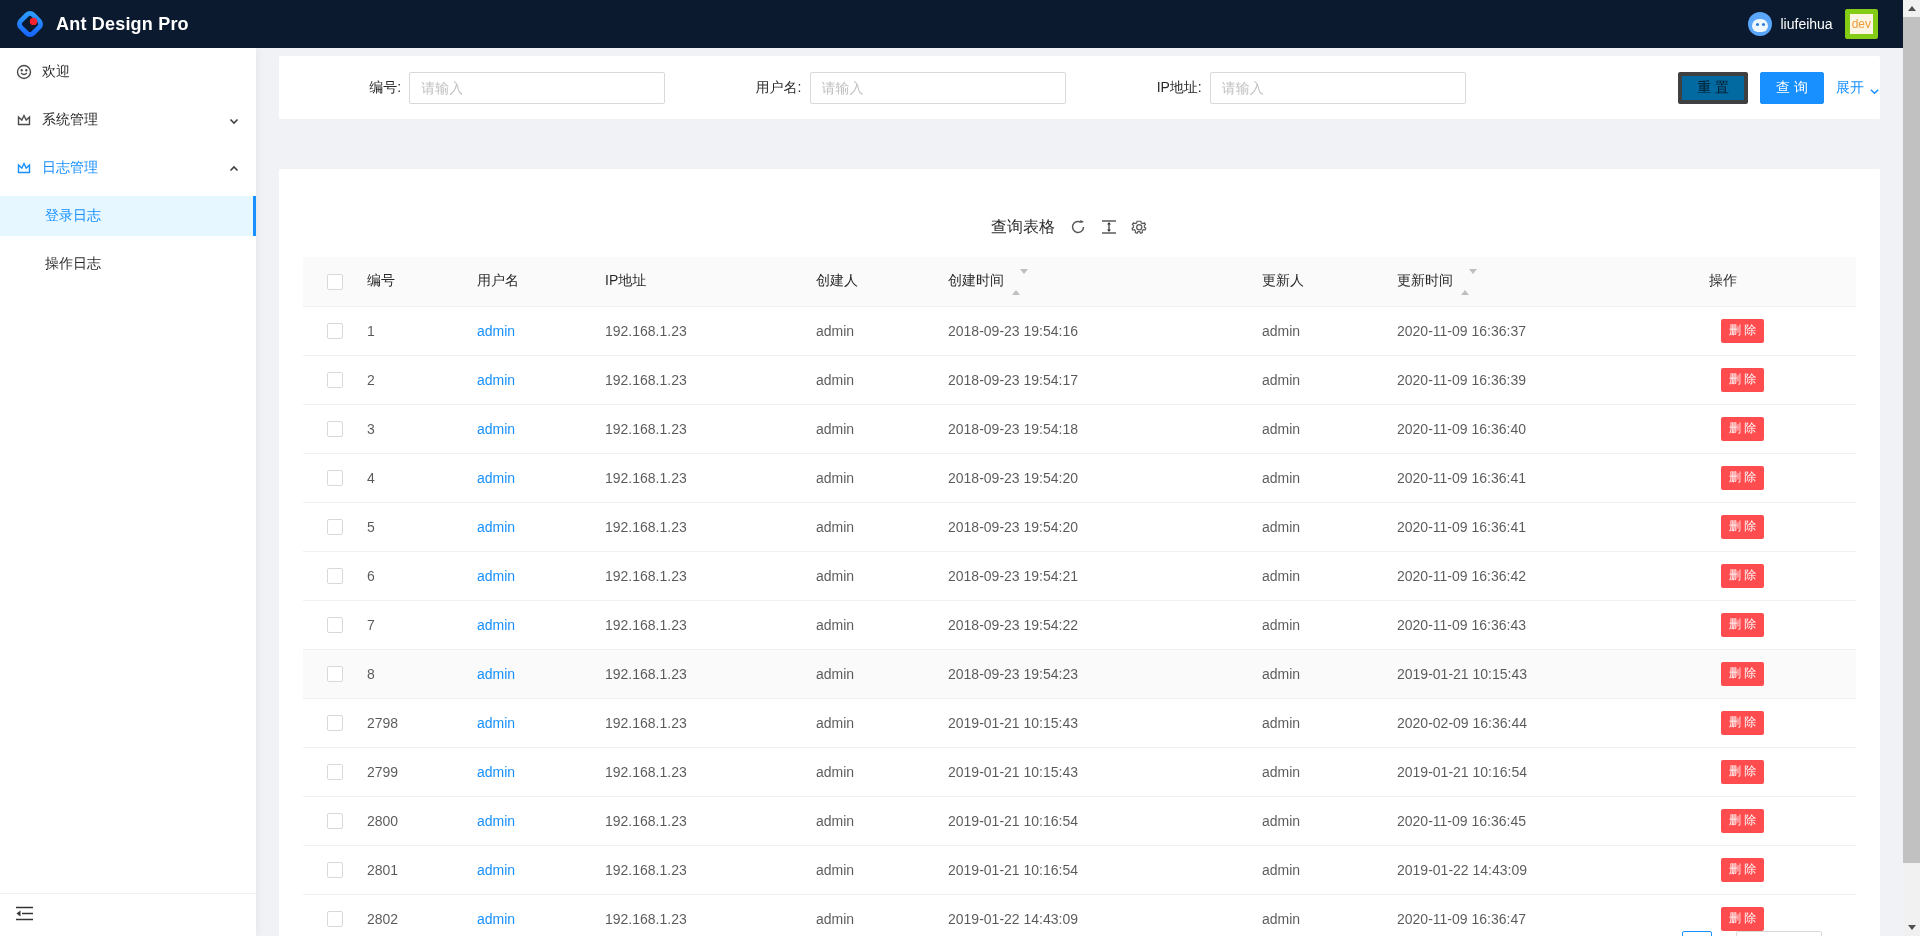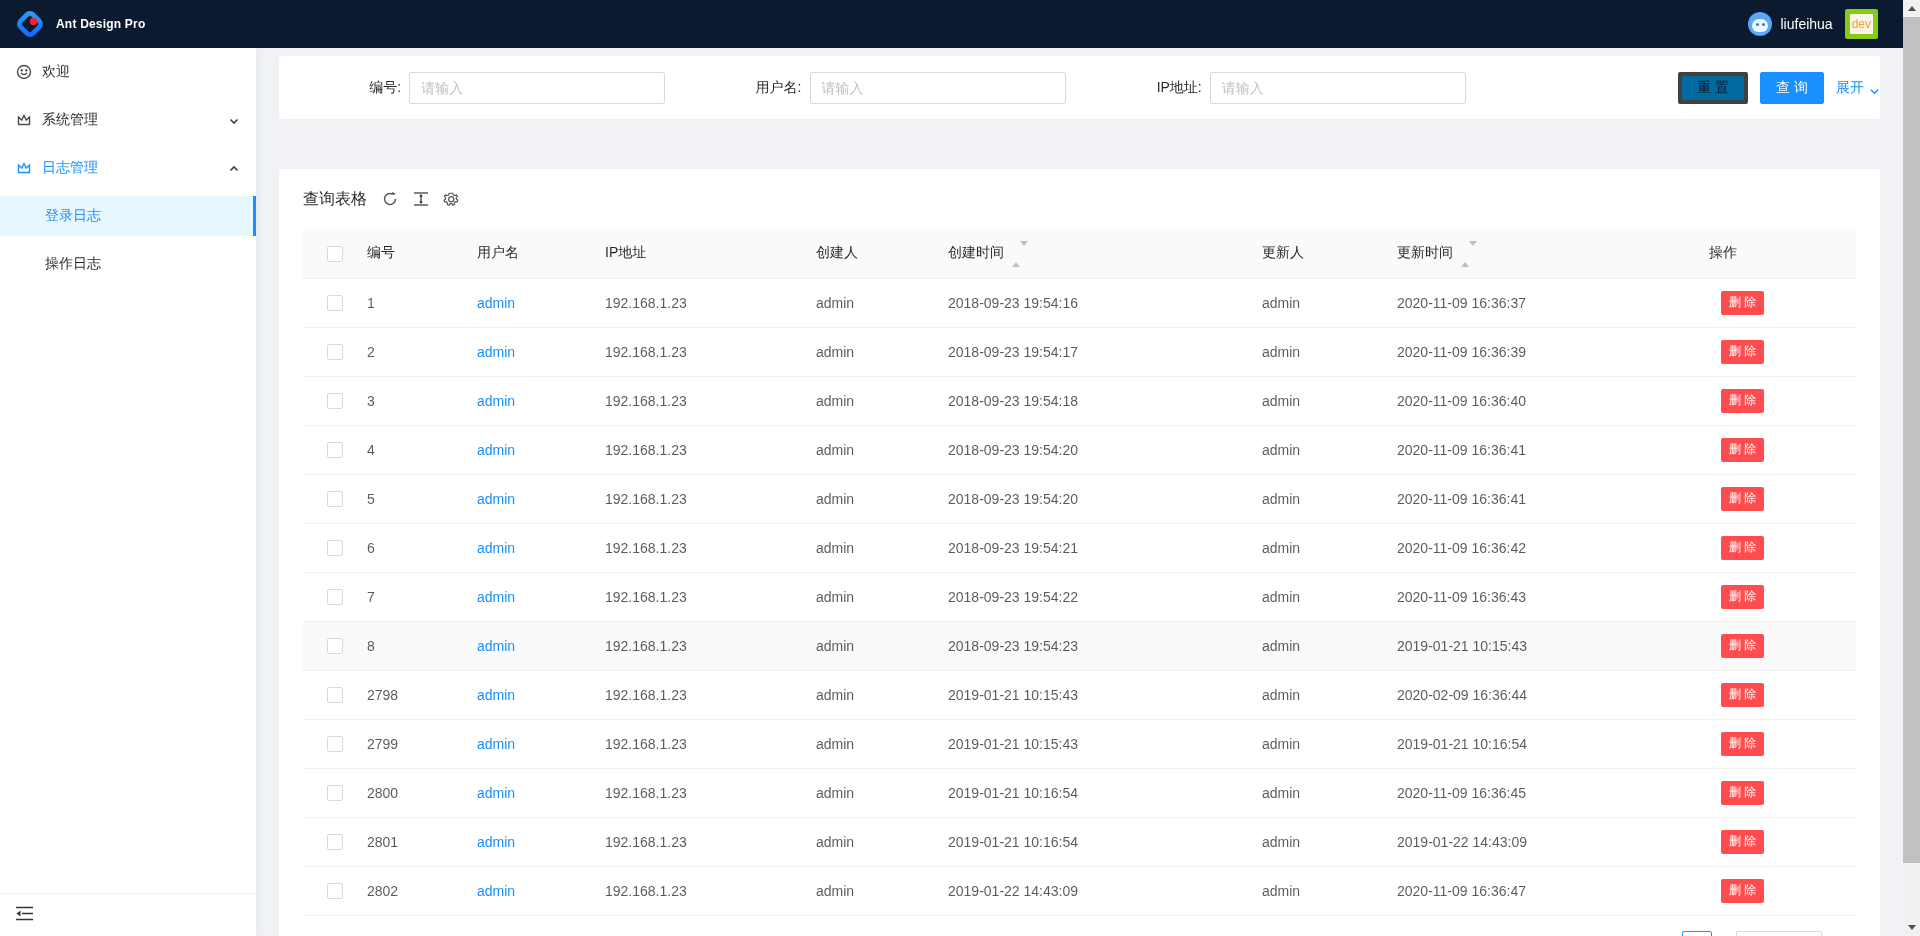--- a/index.html
+++ b/index.html
@@ -4,21 +4,21 @@
 <style>
   * { margin:0; padding:0; box-sizing:border-box; }
   html,body { width:1920px; height:936px; overflow:hidden; }
   body { font-family:"Liberation Sans","DejaVu Sans",sans-serif; font-size:14px; color:rgba(0,0,0,.65); background:#f0f2f5; }
   .app { position:relative; width:1920px; height:936px; }
 
   
   .top-header { position:absolute; left:0; top:0; width:1920px; height:48px; background:#0b1a2e; display:flex; align-items:center; justify-content:space-between; padding:0 20px 0 16px; z-index:30; }
   .logo-wrap { display:flex; align-items:center; }
   .logo-wrap svg { width:28px; height:28px; }
-  .logo-title { color:#fff; font-size:12px; font-weight:bold; margin-left:12px; letter-spacing:.2px; }
+  .logo-title { color:#fff; font-size:18px; font-weight:bold; margin-left:12px; letter-spacing:.2px; }
   .header-right { display:flex; align-items:center; margin-right:22px; }
   .avatar { width:24px; height:24px; border-radius:50%; background:#5aa6f8; position:relative; overflow:hidden; flex:none; }
   .avatar::before { content:""; position:absolute; left:4px; top:7px; width:16px; height:13px; background:#eef6ff; border-radius:8px 8px 7px 7px; }
   .avatar::after { content:""; position:absolute; left:8px; top:11px; width:3px; height:3px; border-radius:50%; background:#2b7dd8; box-shadow:6px 0 0 #2b7dd8; }
   .user-name { color:#fff; margin:0 12px 0 8px; }
   .dev-tag { background:#fdf5e3; border:5px solid #84cc16; color:#ed9d3c; border-radius:2px; font-size:12px; line-height:20px; padding:0 2px; }
 
   
   .sidebar { position:absolute; left:0; top:48px; width:256px; height:888px; background:#fff; box-shadow:2px 0 8px rgba(29,35,41,.05); z-index:20; padding-top:4px; }
   .menu-item { position:relative; height:40px; margin-bottom:8px; display:flex; align-items:center; color:rgba(0,0,0,.85); cursor:pointer; }
@@ -40,21 +40,21 @@
   .f-input { width:256px; height:32px; border:1px solid #d9d9d9; border-radius:2px; padding:4px 11px; font-size:14px; color:rgba(0,0,0,.65); outline:none; font-family:inherit; }
   .f-input::placeholder { color:#c0c0c0; }
   .f-actions { display:flex; align-items:center; justify-content:flex-end; }
   .btn { height:32px; padding:0 15px; border-radius:2px; font-size:14px; cursor:pointer; font-family:inherit; }
   .btn-default { background:#0369a1; border:4px solid #404040; color:rgba(0,0,0,.75); }
   .btn-primary { background:#1890ff; border:1px solid #1890ff; color:#fff; margin-left:12px; }
   .expand-link { color:#1890ff; margin-left:12px; display:flex; align-items:flex-end; cursor:pointer; }
   .expand-link svg { margin-left:5px; }
 
   .table-card { position:absolute; left:279px; top:169px; width:1601px; height:900px; background:#fff; border-radius:2px; z-index:10; }
-  .card-header { height:60px; display:flex; align-items:center; justify-content:flex-start; padding:0 44px 0 24px; }
+  .card-header { height:60px; display:flex; align-items:center; justify-content:center; padding:0 44px 0 24px;margin-top:28px; }
   .card-title { font-size:16px; font-weight:500; color:rgba(0,0,0,.85); }
   .toolbar { display:flex; align-items:center; }
   .tool-ic { width:17px; height:17px; margin-left:14px; cursor:pointer; display:flex; align-items:center; justify-content:center; }
 
   
   table { border-collapse:collapse; table-layout:fixed; width:1553px; margin:0 24px; }
   th, td { padding:0; height:49px; text-align:left; font-weight:normal; border-bottom:1px solid #f0f0f0; font-size:14px; vertical-align:middle; white-space:nowrap; overflow:hidden; }
   thead th { background:#fafafa; color:rgba(0,0,0,.85); font-weight:500; }
   td { color:rgba(0,0,0,.65); }
   tr.hovered td { background:#fafafa; }

